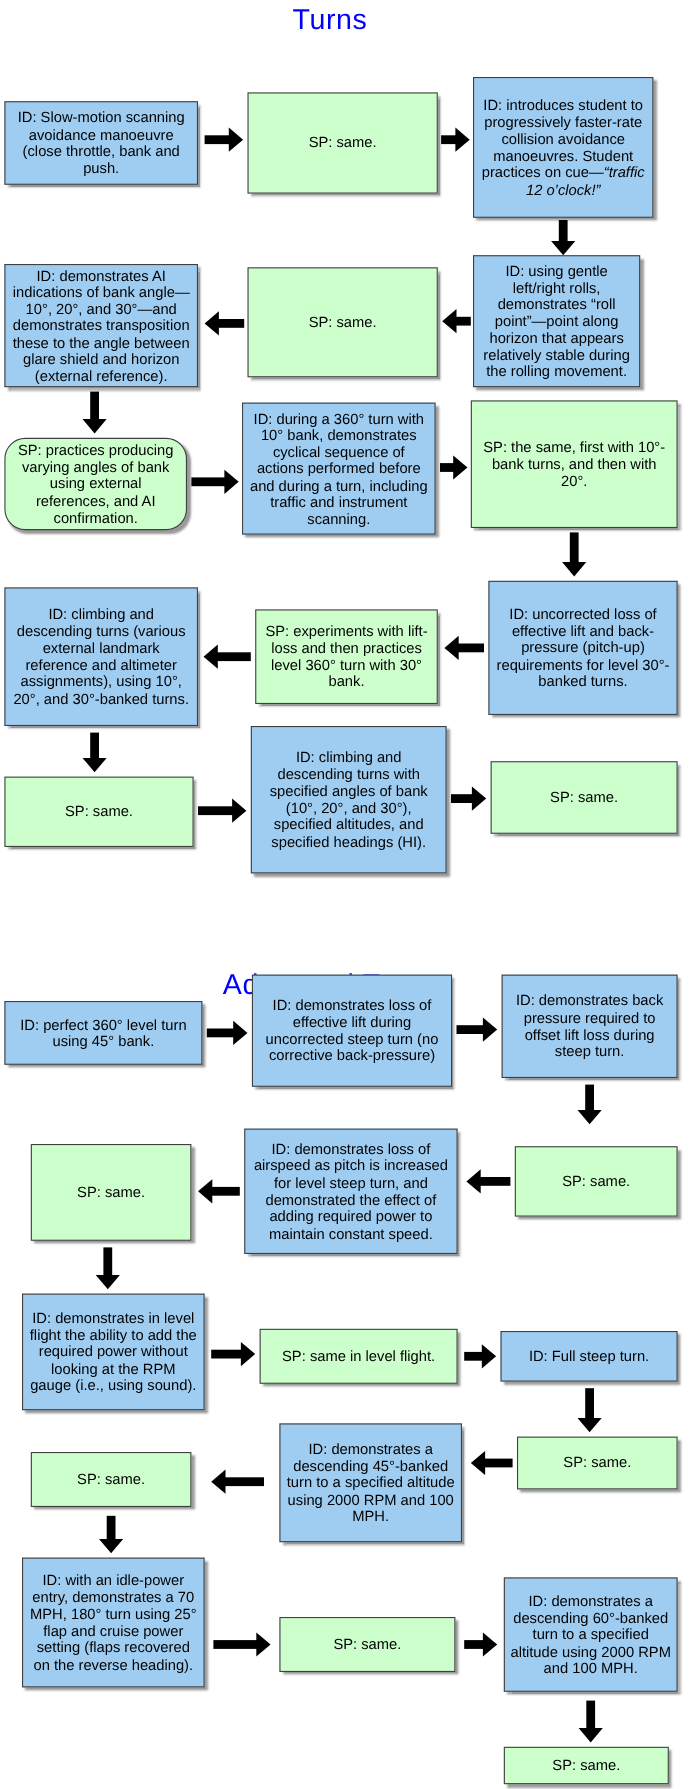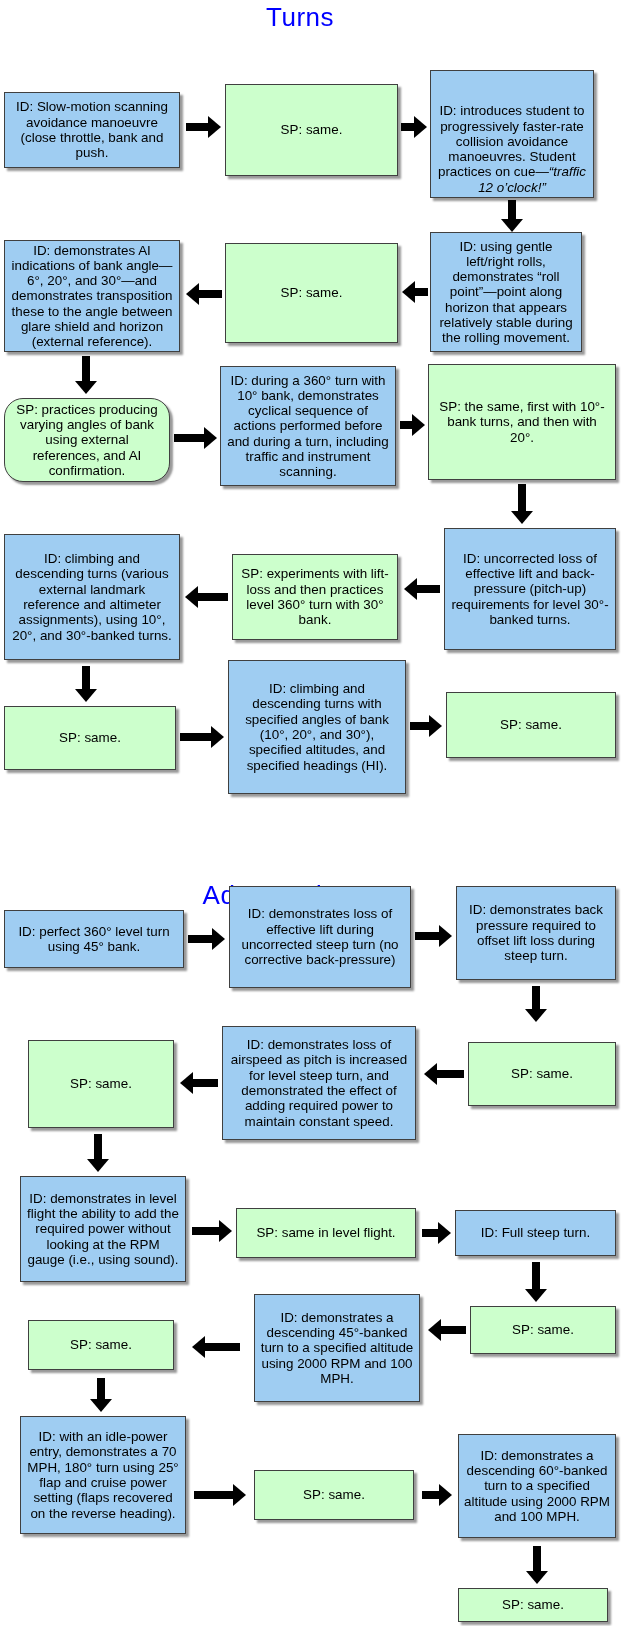--- a/index.html
+++ b/index.html
@@ -43,27 +43,27 @@
   <div class="title" style="top:2px;">Turns</div>
 
   <div class="box id" style="left:4px;top:92px;width:176px;height:76px;">
     <span>ID:  Slow-motion scanning avoidance manoeuvre (close throttle, bank and push.</span>
   </div>
   <div class="ar" style="left:186px;top:116px;width:35px;"></div>
   <div class="box sp" style="left:225px;top:84px;width:173px;height:92px;">
     <span>SP: same.</span>
   </div>
   <div class="ar" style="left:401px;top:116px;width:26px;"></div>
-  <div class="box id" style="left:430px;top:70px;width:164px;height:128px;align-items:flex-end;">
+  <div class="box id" style="left:430px;top:70px;width:164px;height:128px;">
     <span><span>ID: introduces student to progressively faster-rate collision avoidance manoeuvres.  Student practices on cue—</span><i>“traffic 12 o’clock!”</i></span>
   </div>
   <div class="ad" style="left:501px;top:200px;height:32px;"></div>
 
   <div class="box id" style="left:4px;top:240px;width:176px;height:112px;">
-    <span>ID: demonstrates AI indications of bank angle—6°, 20°, and 30°—and demonstrates transposition these to the angle between glare shield and horizon (external reference).</span>
+    <span>ID: demonstrates AI indications of bank angle—10°, 20°, and 30°—and demonstrates transposition these to the angle between glare shield and horizon (external reference).</span>
   </div>
   <div class="al" style="left:186px;top:283px;width:36px;"></div>
   <div class="box sp" style="left:225px;top:243px;width:173px;height:100px;">
     <span>SP: same.</span>
   </div>
   <div class="al" style="left:402px;top:281px;width:26px;"></div>
   <div class="box id" style="left:430px;top:232px;width:152px;height:120px;">
     <span>ID: using gentle left/right rolls, demonstrates “roll point”—point along horizon that appears relatively stable during the rolling movement.</span>
   </div>
   <div class="ad" style="left:75px;top:356px;height:38px;"></div>

